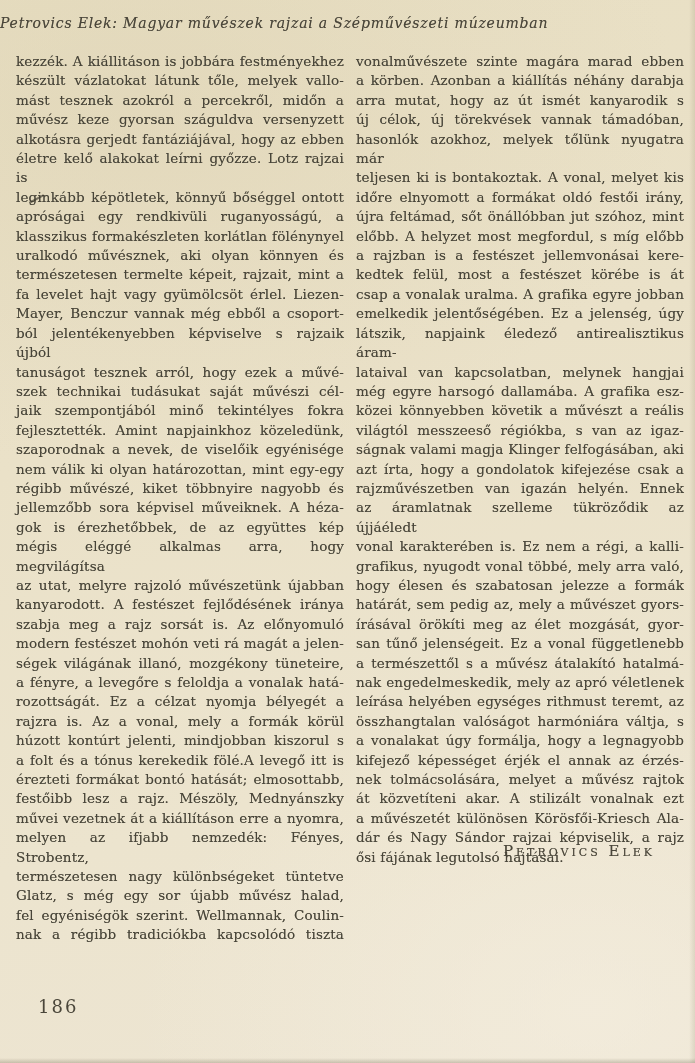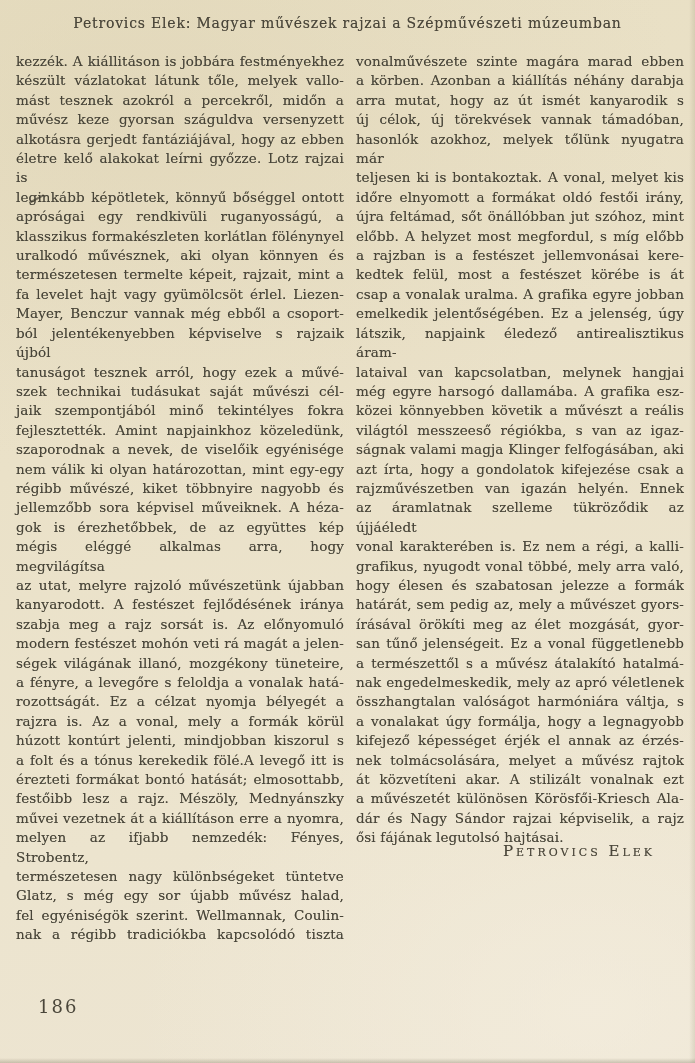--- a/index.html
+++ b/index.html
@@ -18,21 +18,22 @@
       linear-gradient(165deg, #e8dfc3 0%, #eae1c8 38%, #ece4ce 70%, #ede5d3 100%);
     color: #474438;
     font-family: "DejaVu Serif", "Liberation Serif", serif;
     overflow: hidden;
   }
   .running-header {
     position: absolute;
     top: 15px;
     left: 0;
     right: 0;
-    text-align: center;
+    text-align: left;
+    font-style: italic;
     font-size: 14px;
     letter-spacing: 0.8px;
     color: #4a463a;
     text-shadow: 0 0 0.5px rgba(74,70,58,0.55);
   }
   .text-column {
     position: absolute;
     top: 52px;
     width: 328px;
   }
@@ -174,20 +175,21 @@
       <div class="line">rajzművészetben van igazán helyén. Ennek</div>
       <div class="line">az áramlatnak szelleme tükröződik az újjáéledt</div>
       <div class="line">vonal karakterében is. Ez nem a régi, a kalli-</div>
       <div class="line">grafikus, nyugodt vonal többé, mely arra való,</div>
       <div class="line">hogy élesen és szabatosan jelezze a formák</div>
       <div class="line">határát, sem pedig az, mely a művészet gyors-</div>
       <div class="line">írásával örökíti meg az élet mozgását, gyor-</div>
       <div class="line">san tűnő jelenségeit. Ez a vonal függetlenebb</div>
       <div class="line">a természettől s a művész átalakító hatalmá-</div>
       <div class="line">nak engedelmeskedik, mely az apró véletlenek</div>
+      <div class="line">leírása helyében egységes rithmust teremt, az</div>
       <div class="line">összhangtalan valóságot harmóniára váltja, s</div>
       <div class="line">a vonalakat úgy formálja, hogy a legnagyobb</div>
       <div class="line">kifejező képességet érjék el annak az érzés-</div>
       <div class="line">nek tolmácsolására, melyet a művész rajtok</div>
       <div class="line">át közvetíteni akar. A stilizált vonalnak ezt</div>
       <div class="line">a művészetét különösen Körösfői-Kriesch Ala-</div>
       <div class="line">dár és Nagy Sándor rajzai képviselik, a rajz</div>
       <div class="line">ősi fájának legutolsó hajtásai.</div>
     </div>
 

